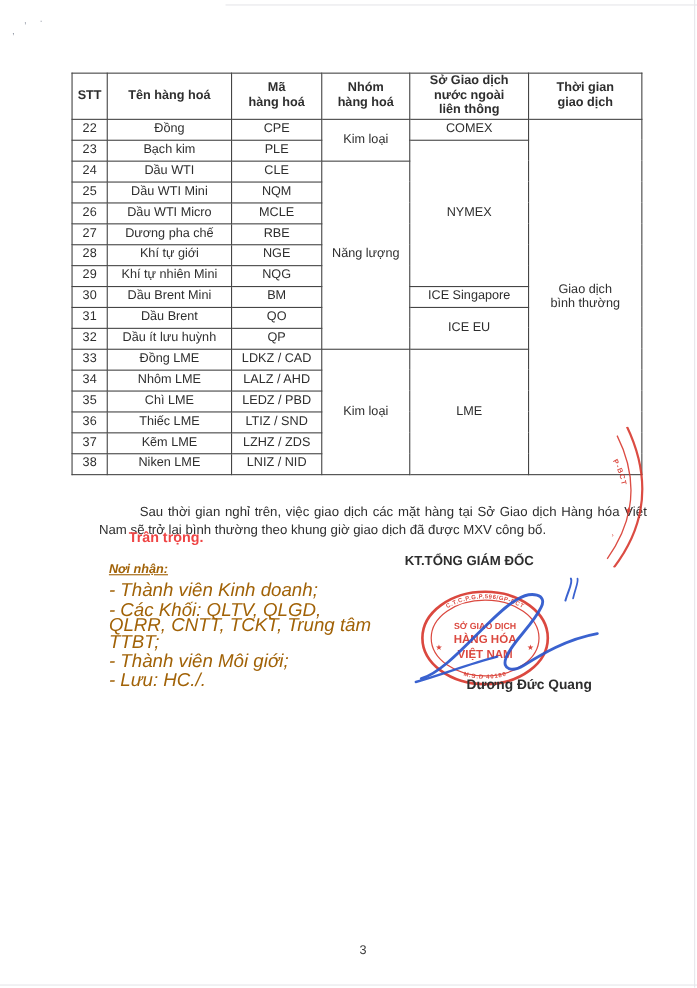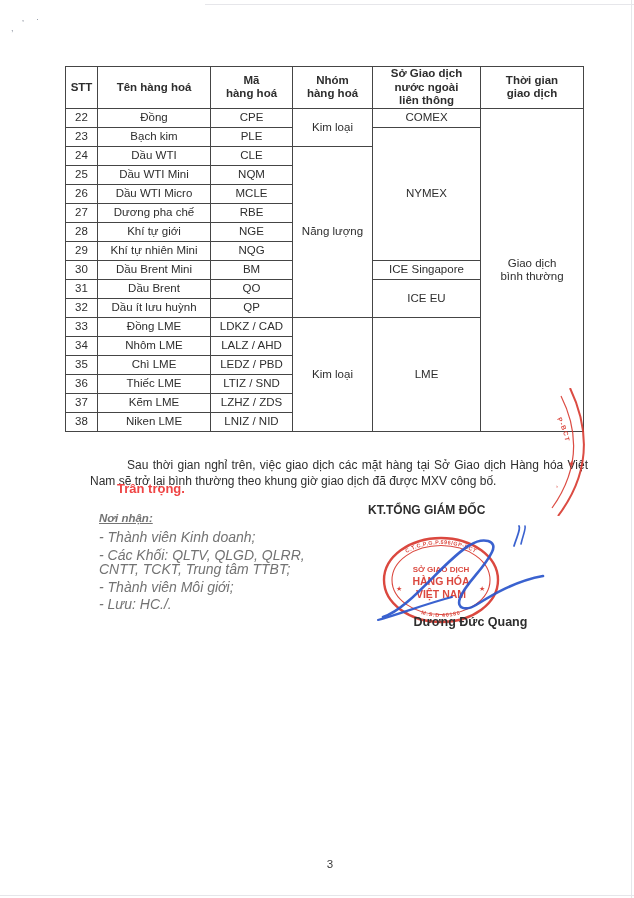--- a/index.html
+++ b/index.html
@@ -27,29 +27,29 @@
 
   
   .para {
     position:absolute; left:90px; top:446px; width:498px;
     font-size:12px; line-height:15.5px; text-align:justify; text-indent:37px;
     color:#2e2e2e;
   }
   .closing { position:absolute; left:117px; top:481px; font-size:13px; font-weight:bold; color:#ef4444; }
 
   
-  .recipients { position:absolute; left:99px; top:512px; width:240px; font-style:italic; color:#737373; }
+  .recipients { position:absolute; left:99px; top:512px; width:240px; font-style:italic; color:#a16207; }
   .recipients-title { font-size:11.5px; font-weight:bold; text-decoration:underline; margin-bottom:6px; }
-  .recipient-item { font-size:14px; line-height:14.5px; margin-bottom:3px; }
+  .recipient-item { font-size:17px; line-height:14.5px; margin-bottom:3px; }
 
   
   .sig-titles { position:absolute; left:368px; top:499px; width:185px; text-align:left; color:#2e2e2e; }
   .sig-title { font-size:12px; font-weight:bold; line-height:22px; white-space:nowrap; }
   .signer-name {
-    position:absolute; left:403px; top:615px; width:135px; text-align:center;
+    position:absolute; left:403px; top:615px; width:135px; text-align:right;
     font-size:12.5px; font-weight:bold; color:#2e2e2e; z-index:5;
   }
   .stamp-svg { position:absolute; left:378px; top:533px; z-index:2; }
   .signature-svg { position:absolute; left:365px; top:514px; z-index:4; }
   .edge-stamp-svg { position:absolute; left:548px; top:388px; z-index:3; }
 
   .page-number { position:absolute; left:0; top:858px; width:660px; text-align:center; font-size:11.5px; color:#3a3a3a; }
 </style>
 </head>
 <body>

